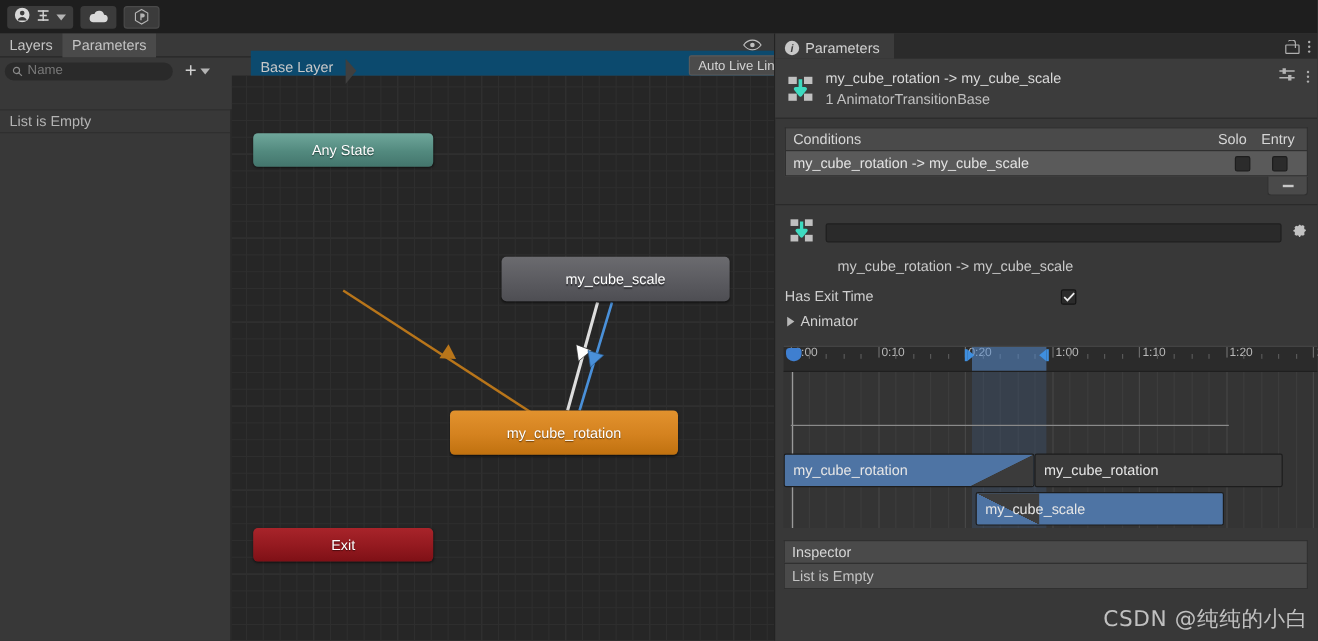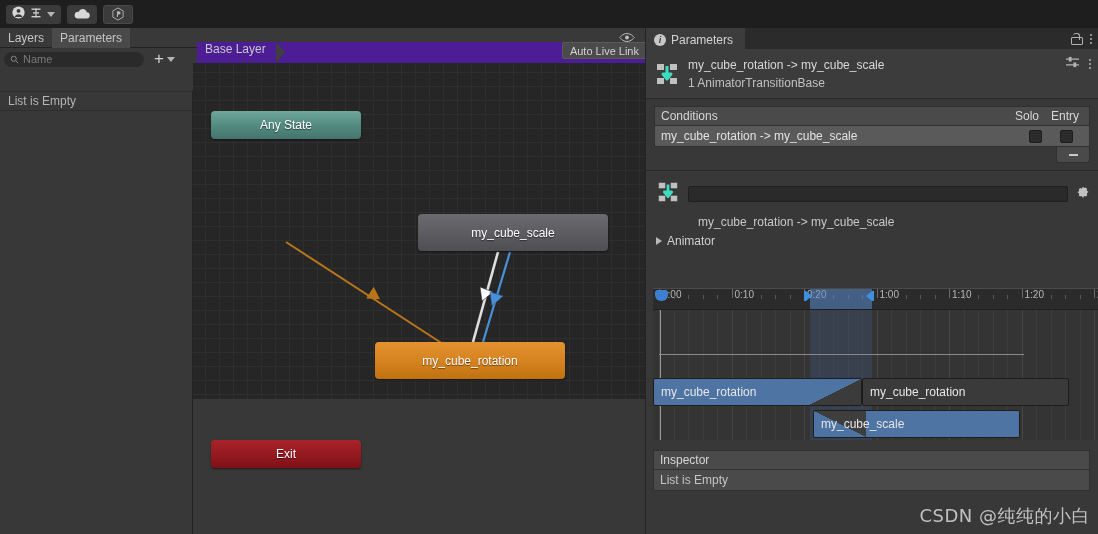--- a/index.html
+++ b/index.html
@@ -63,35 +63,35 @@
   }
   .plus-btn { display: flex; align-items: center; gap: 3px; margin-left: 6px; }
   .plus-glyph { color: #d0d0d0; font-size: 17px; line-height: 12px; font-weight: 500; }
 
   .param-list { position: absolute; left: 0; top: 63px; width: 193px; height: 443px; background: #383838; border-right: 1px solid #232323; }
   .list-empty-row { height: 20px; border-top: 1px solid #2f2f2f; border-bottom: 1px solid #2f2f2f; display: flex; align-items: center; padding-left: 8px; color: #b4b4b4; font-size: 12px; }
 
   
   .graph-wrap { position: absolute; left: 193px; top: 42px; width: 452px; height: 492px; overflow: hidden; }
   .breadcrumb {
-    position: absolute; left: 4px; top: 0; width: 452px; height: 21px; background: #4c1d95;
-    display: flex; align-items: flex-start; z-index: 5;
+    position: absolute; left: 16px; top: 0; width: 452px; height: 21px; background: #0c4a6e;
+    display: flex; align-items: flex-end; z-index: 5;
   }
   .crumb { padding: 0 10px 0 8px; font-size: 12px; color: #c8c8c8; position: relative; }
   .crumb::after {
     content: ""; position: absolute; right: -9px; top: 0;
     border-top: 10px solid transparent; border-bottom: 11px solid transparent; border-left: 9px solid #3f3f3f;
     z-index: 2;
   }
   .auto-live {
     margin-left: auto; height: 17px; background: #4b4b4b; border: 1px solid #5a5a5a; border-radius: 2px;
     display: flex; align-items: center; padding: 0 7px; font-size: 11px; color: #d2d2d2; margin-right: 2px;
   }
   .graph {
-    position: absolute; left: 0; top: 21px; width: 452px; height: 336px;
+    position: absolute; left: 0; top: 21px; width: 452px; height: 471px;
     background-color: #262626;
     background-image:
       linear-gradient(to right, #2e2e2e 1px, transparent 1px),
       linear-gradient(to bottom, #2e2e2e 1px, transparent 1px),
       linear-gradient(to right, #363636 1px, transparent 1px),
       linear-gradient(to bottom, #363636 1px, transparent 1px);
     background-size: 14px 14px, 14px 14px, 70px 70px, 70px 70px;
     background-position: -2px -5px, -2px -5px, -2px -5px, -2px -5px;
   }
   .node {
@@ -373,20 +373,28 @@
       </span>
       <div class="obj-field" title=""></div>
       <span class="gear">
         <svg width="14" height="14" viewBox="0 0 16 16">
             <path d="M8 5.2A2.8 2.8 0 1 0 8 10.8 2.8 2.8 0 0 0 8 5.2zm6-.2-1.3-.4a5 5 0 0 0-.5-1.2l.6-1.2-1.6-1.6-1.2.6a5 5 0 0 0-1.2-.5L8.5 0h-1l-.4 1.3a5 5 0 0 0-1.2.5l-1.2-.6L3.1 2.8l.6 1.2a5 5 0 0 0-.5 1.2L2 5.5v1l1.2.4a5 5 0 0 0 .5 1.2l-.6 1.2 1.6 1.6 1.2-.6a5 5 0 0 0 1.2.5l.4 1.2h1l.4-1.2a5 5 0 0 0 1.2-.5l1.2.6 1.6-1.6-.6-1.2a5 5 0 0 0 .5-1.2L14 6z" fill="#c2c2c2"></path>
           </svg>
       </span>
     </div>
     <div class="subtitle">my_cube_rotation -&gt; my_cube_scale</div>
 
+    <div class="prop-row">
+      <span class="prop-label">Has Exit Time</span>
+      <span class="chk">
+        <svg width="10" height="9" viewBox="0 0 12 10">
+            <path d="M1 5l3.2 3.4L11 1.2" stroke="#e8e8e8" stroke-width="1.8" fill="none"></path>
+          </svg>
+      </span>
+    </div>
 
     <div class="fold-row">
       <span class="tri"></span>
       <span>Animator</span>
     </div>
   </div>
 
   <div class="tl-wrap">
     <div class="tl-ruler" id="tl-ruler">
         <div class="tick major" style="left: 6px;"></div>

